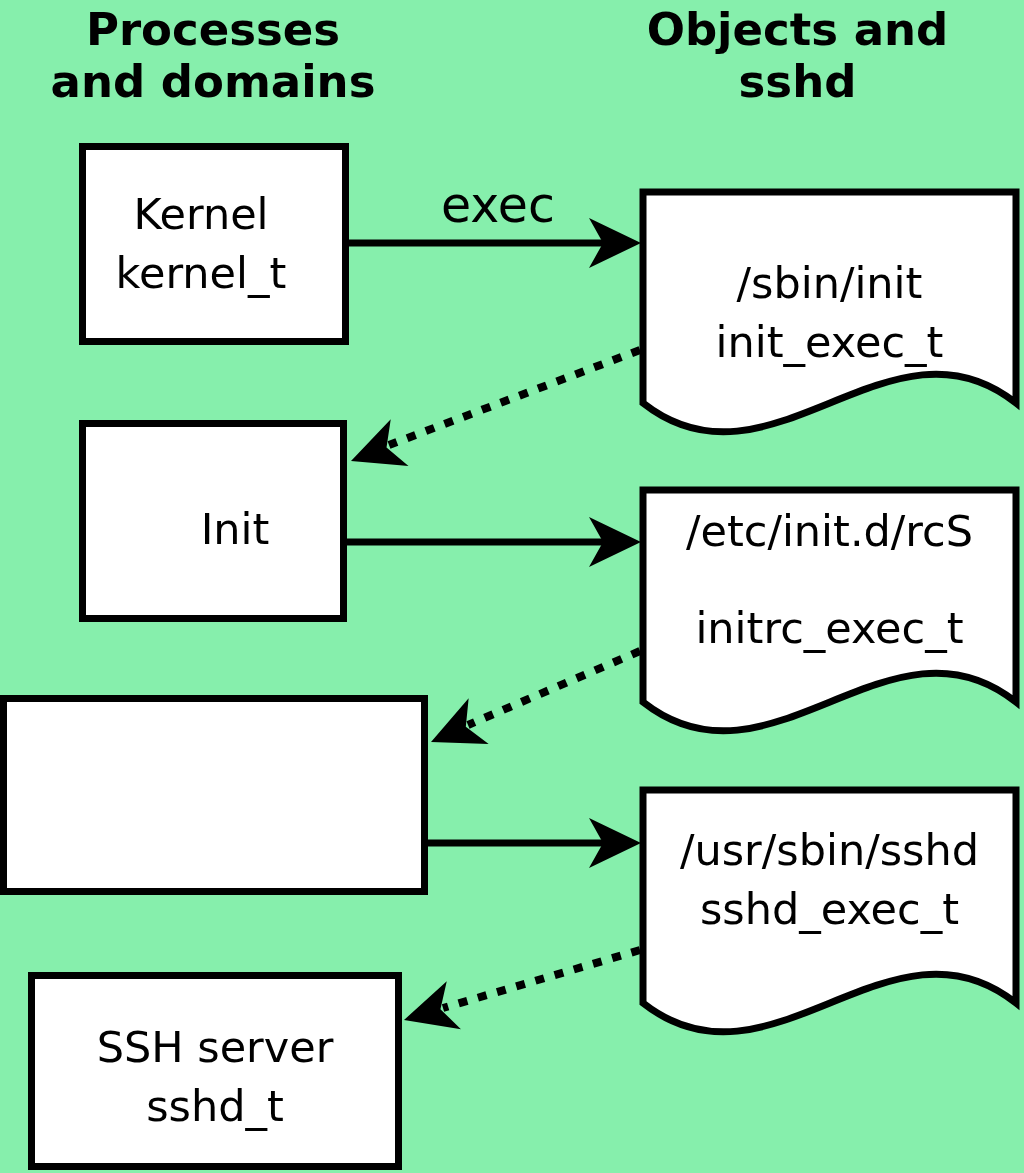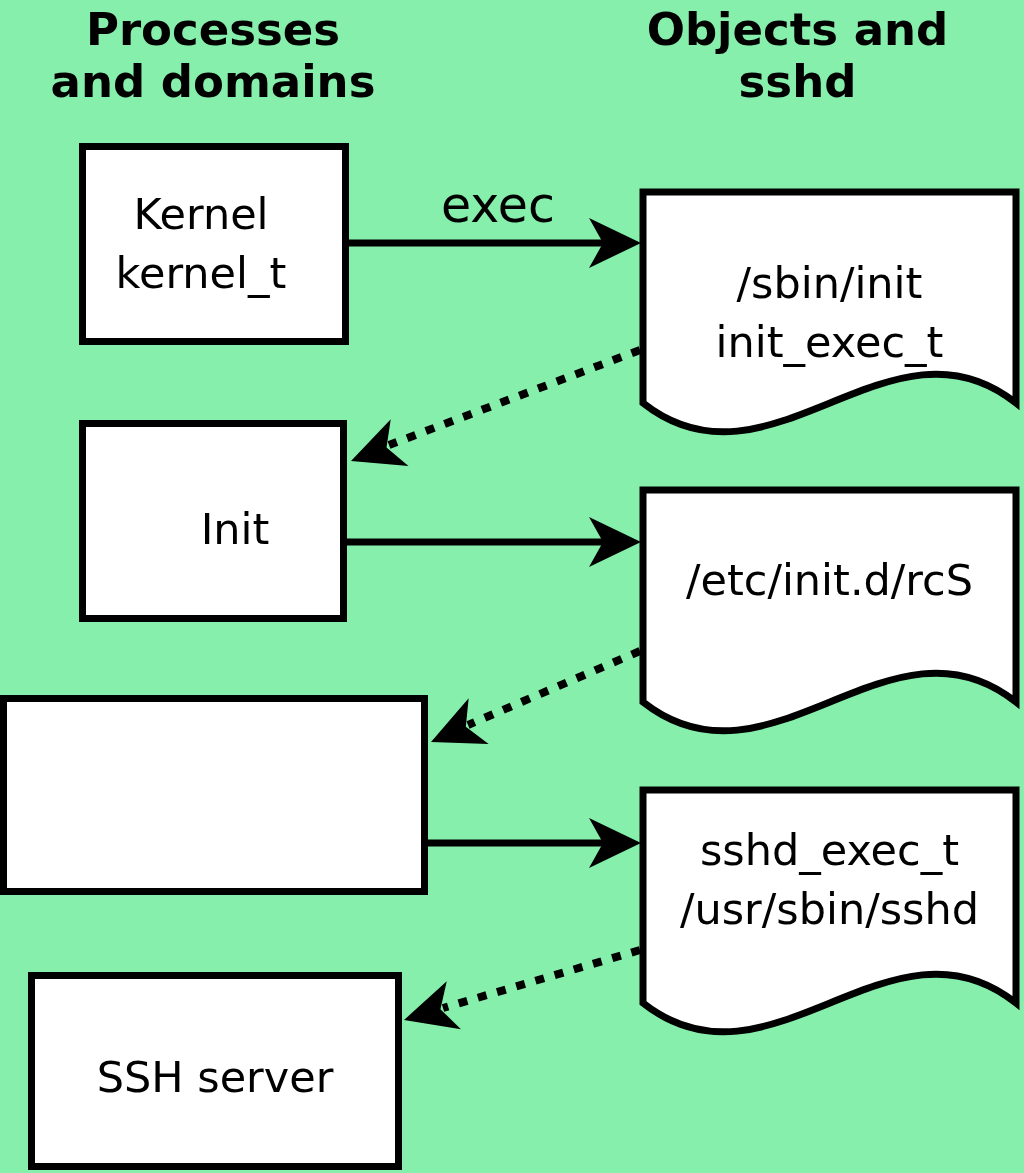--- a/index.html
+++ b/index.html
@@ -112,29 +112,31 @@
 
   <div class="txt node-label bl1">
     <div>Kernel</div>
     <div>kernel_t</div>
   </div>
   <div class="txt node-label bl2">
     <div>Init</div>
   </div>
   <div class="txt node-label bl4">
     <div>SSH server</div>
+    <div>sshd_t</div>
   </div>
 
   <div class="txt node-label dl1">
     <div>/sbin/init</div>
     <div>init_exec_t</div>
   </div>
   <div class="txt node-label dl2">
     <div>/etc/init.d/rcS</div>
+    <div>initrc_exec_t</div>
   </div>
   <div class="txt node-label dl3">
+    <div>/usr/sbin/sshd</div>
     <div>sshd_exec_t</div>
-    <div>/usr/sbin/sshd</div>
   </div>
 
   <div class="txt edge-label">exec</div>
 
 </div>
 
 </body></html>

